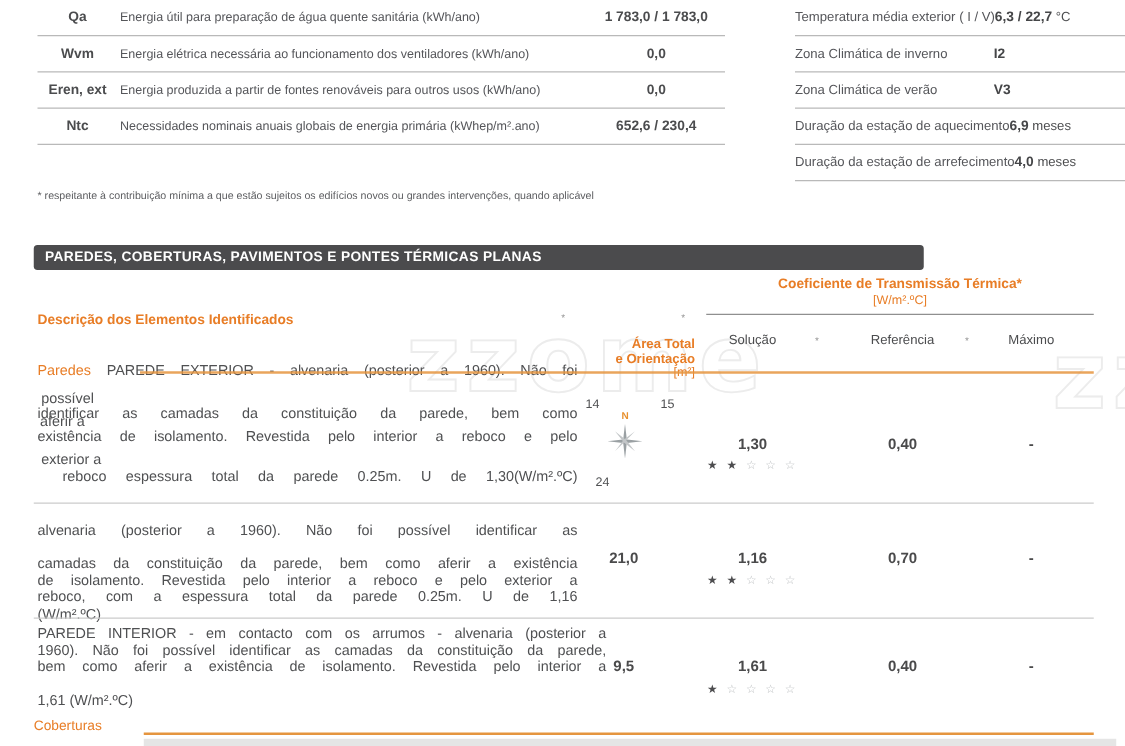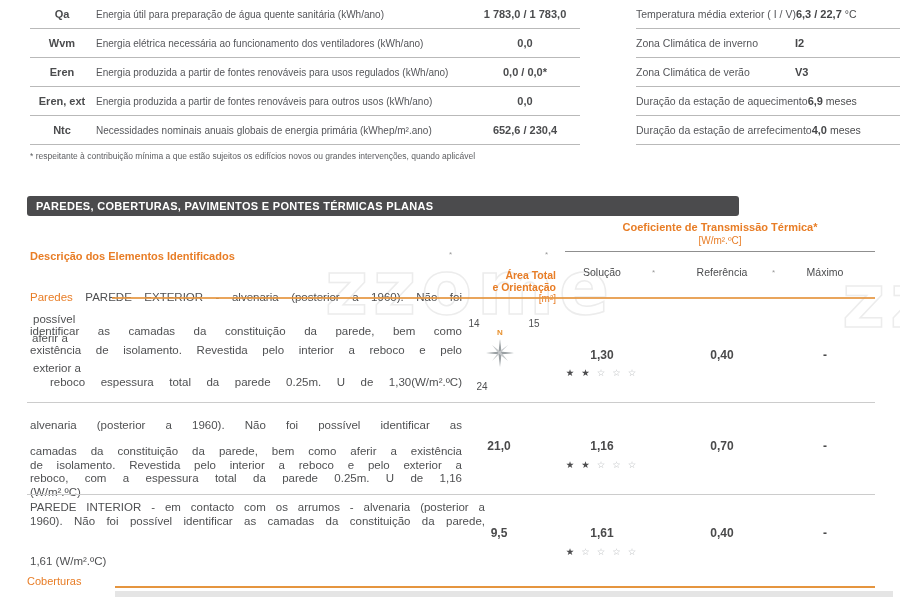--- a/index.html
+++ b/index.html
@@ -75,25 +75,20 @@
       <div class="tl-code">Qa</div>
       <div class="tl-desc">Energia útil para preparação de água quente sanitária (kWh/ano)</div>
       <div class="tl-val">1 783,0 / 1 783,0</div>
     </div>
     <div class="tl-row">
       <div class="tl-code">Wvm</div>
       <div class="tl-desc">Energia elétrica necessária ao funcionamento dos ventiladores (kWh/ano)</div>
       <div class="tl-val">0,0</div>
     </div>
     <div class="tl-row">
-      <div class="tl-code">Eren</div>
-      <div class="tl-desc">Energia produzida a partir de fontes renováveis para usos regulados (kWh/ano)</div>
-      <div class="tl-val">0,0 / 0,0*</div>
-    </div>
-    <div class="tl-row">
       <div class="tl-code">Eren, ext</div>
       <div class="tl-desc">Energia produzida a partir de fontes renováveis para outros usos (kWh/ano)</div>
       <div class="tl-val">0,0</div>
     </div>
     <div class="tl-row">
       <div class="tl-code">Ntc</div>
       <div class="tl-desc">Necessidades nominais anuais globais de energia primária (kWhep/m².ano)</div>
       <div class="tl-val">652,6 / 230,4</div>
     </div>
   </div>
@@ -181,20 +176,21 @@
   <div class="num" style="left:562px; top:439px; width:80px;">1,16</div>
   <div class="stars" style="left:562px; top:459px; width:80px;"><span class="sf">★ ★</span> <span class="se">☆ ☆ ☆</span></div>
   <div class="num" style="left:682px; top:439px; width:80px;">0,70</div>
   <div class="num" style="left:795px; top:439px; width:60px;">-</div>
 
   <div class="sep" style="top:494px;"></div>
 
   <div class="desc-block" style="left:30px; top:501px; width:455px; height:68px;">
     <div class="jl" style="top:0;">PAREDE INTERIOR - em contacto com os arrumos - alvenaria (posterior a</div>
     <div class="jl" style="top:13.5px;">1960). Não foi possível identificar as camadas da constituição da parede,</div>
+    <div class="jl" style="top:27px;">bem como aferir a existência de isolamento. Revestida pelo interior a</div>
     <div class="ll" style="top:54px;">1,61 (W/m².ºC)</div>
   </div>
   <div class="num" style="left:459px; top:526px; width:80px;">9,5</div>
   <div class="num" style="left:562px; top:526px; width:80px;">1,61</div>
   <div class="stars" style="left:562px; top:546px; width:80px;"><span class="sf">★</span> <span class="se">☆ ☆ ☆ ☆</span></div>
   <div class="num" style="left:682px; top:526px; width:80px;">0,40</div>
   <div class="num" style="left:795px; top:526px; width:60px;">-</div>
 
   <div class="grp2">Coberturas</div>
   <div class="grp-line2"></div>

